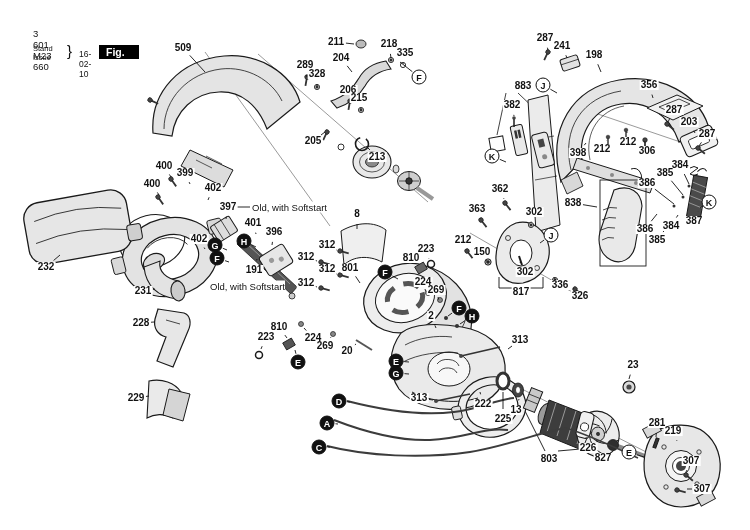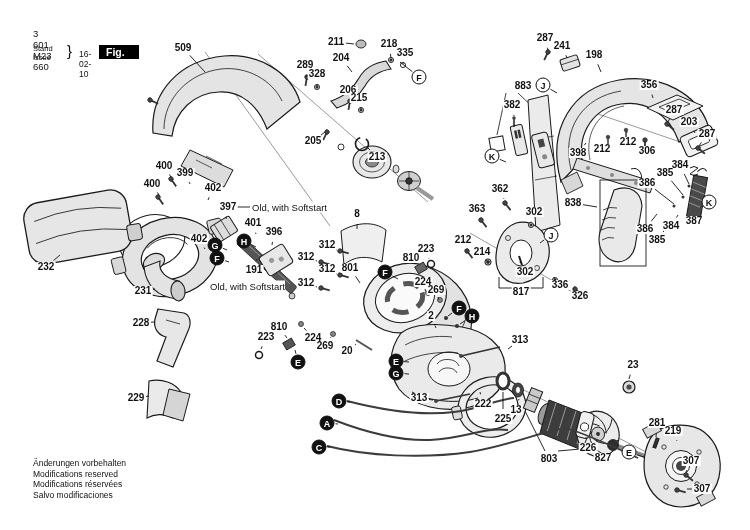--- a/index.html
+++ b/index.html
@@ -456,26 +456,20 @@
 
   <div class="titleblock">
     <div class="pn">3 601 M23 660</div>
     <div class="standword">Stand</div>
     <div class="issueword">Issue</div>
     <div class="brace">}</div>
     <div class="datev">16-02-10</div>
     <div class="figbox">Fig. /Abb. 5</div>
   </div>
 
-  <div class="footer">
-    <div>Änderungen vorbehalten</div>
-    <div>Modifications reserved</div>
-    <div>Modifications réservées</div>
-    <div>Salvo modificaciones</div>
-  </div>
 
 <div class="plabel" style="left: 183px; top: 48px;">509</div>
     <div class="plabel" style="left: 336px; top: 42px;">211</div>
     <div class="plabel" style="left: 341px; top: 58px;">204</div>
     <div class="plabel" style="left: 389px; top: 44px;">218</div>
     <div class="plabel" style="left: 405px; top: 53px; text-align: center;">335</div>
     <div class="plabel" style="left: 305px; top: 65px;">289</div>
     <div class="plabel" style="left: 317px; top: 74px;">328</div>
     <div class="plabel" style="left: 348px; top: 90px;">206</div>
     <div class="plabel" style="left: 359px; top: 98px;">215</div>
@@ -500,21 +494,21 @@
     <div class="plabel" style="left: 647px; top: 183px;">386</div>
     <div class="plabel" style="left: 573px; top: 203px;">838</div>
     <div class="plabel" style="left: 694px; top: 221px;">387</div>
     <div class="plabel" style="left: 671px; top: 226px;">384</div>
     <div class="plabel" style="left: 645px; top: 229px;">386</div>
     <div class="plabel" style="left: 657px; top: 240px;">385</div>
     <div class="plabel" style="left: 500px; top: 189px;">362</div>
     <div class="plabel" style="left: 477px; top: 209px;">363</div>
     <div class="plabel" style="left: 534px; top: 212px;">302</div>
     <div class="plabel" style="left: 463px; top: 240px;">212</div>
-    <div class="plabel" style="left: 482px; top: 252px;">214</div>
+    <div class="plabel" style="left: 482px; top: 252px;">150</div>
     <div class="plabel" style="left: 525px; top: 272px;">302</div>
     <div class="plabel" style="left: 521px; top: 292px;">817</div>
     <div class="plabel" style="left: 560px; top: 285px;">336</div>
     <div class="plabel" style="left: 580px; top: 296px;">326</div>
     <div class="plabel" style="left: 164px; top: 166px;">400</div>
     <div class="plabel" style="left: 185px; top: 173px;">399</div>
     <div class="plabel" style="left: 152px; top: 184px;">400</div>
     <div class="plabel" style="left: 213px; top: 188px;">402</div>
     <div class="plabel" style="left: 228px; top: 207px;">397</div>
     <div class="plabel" style="left: 253px; top: 223px;">401</div>

